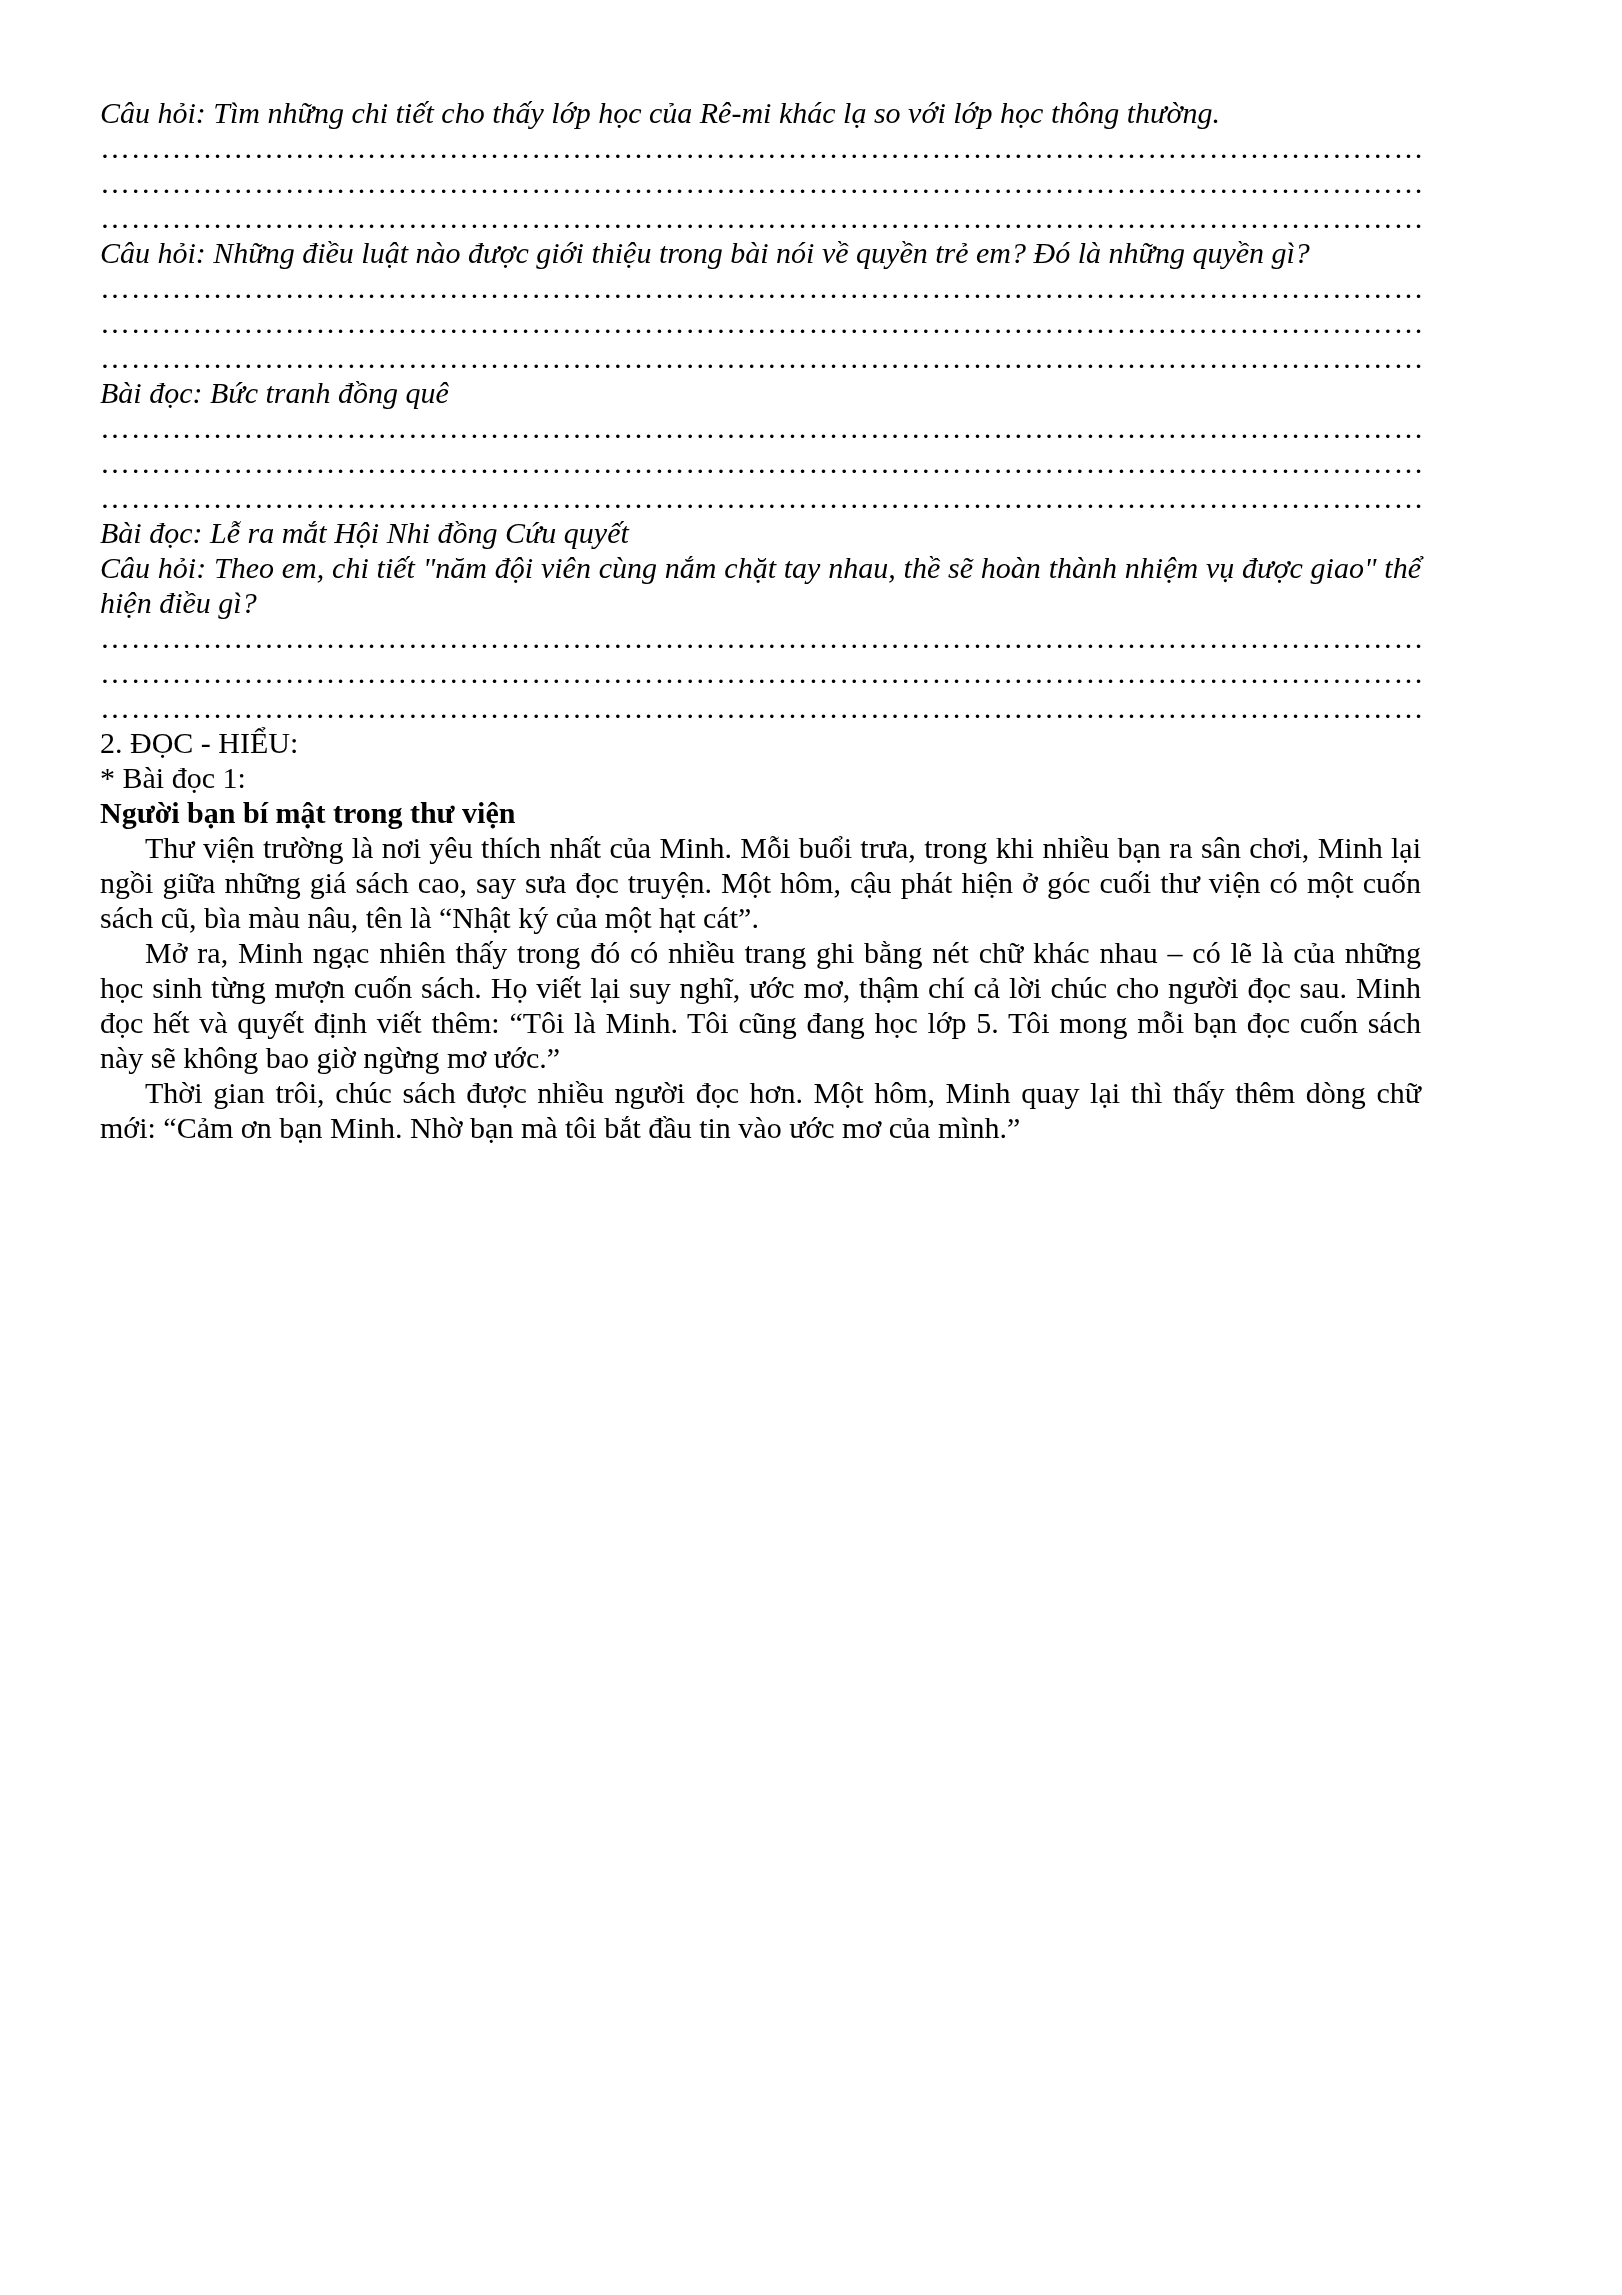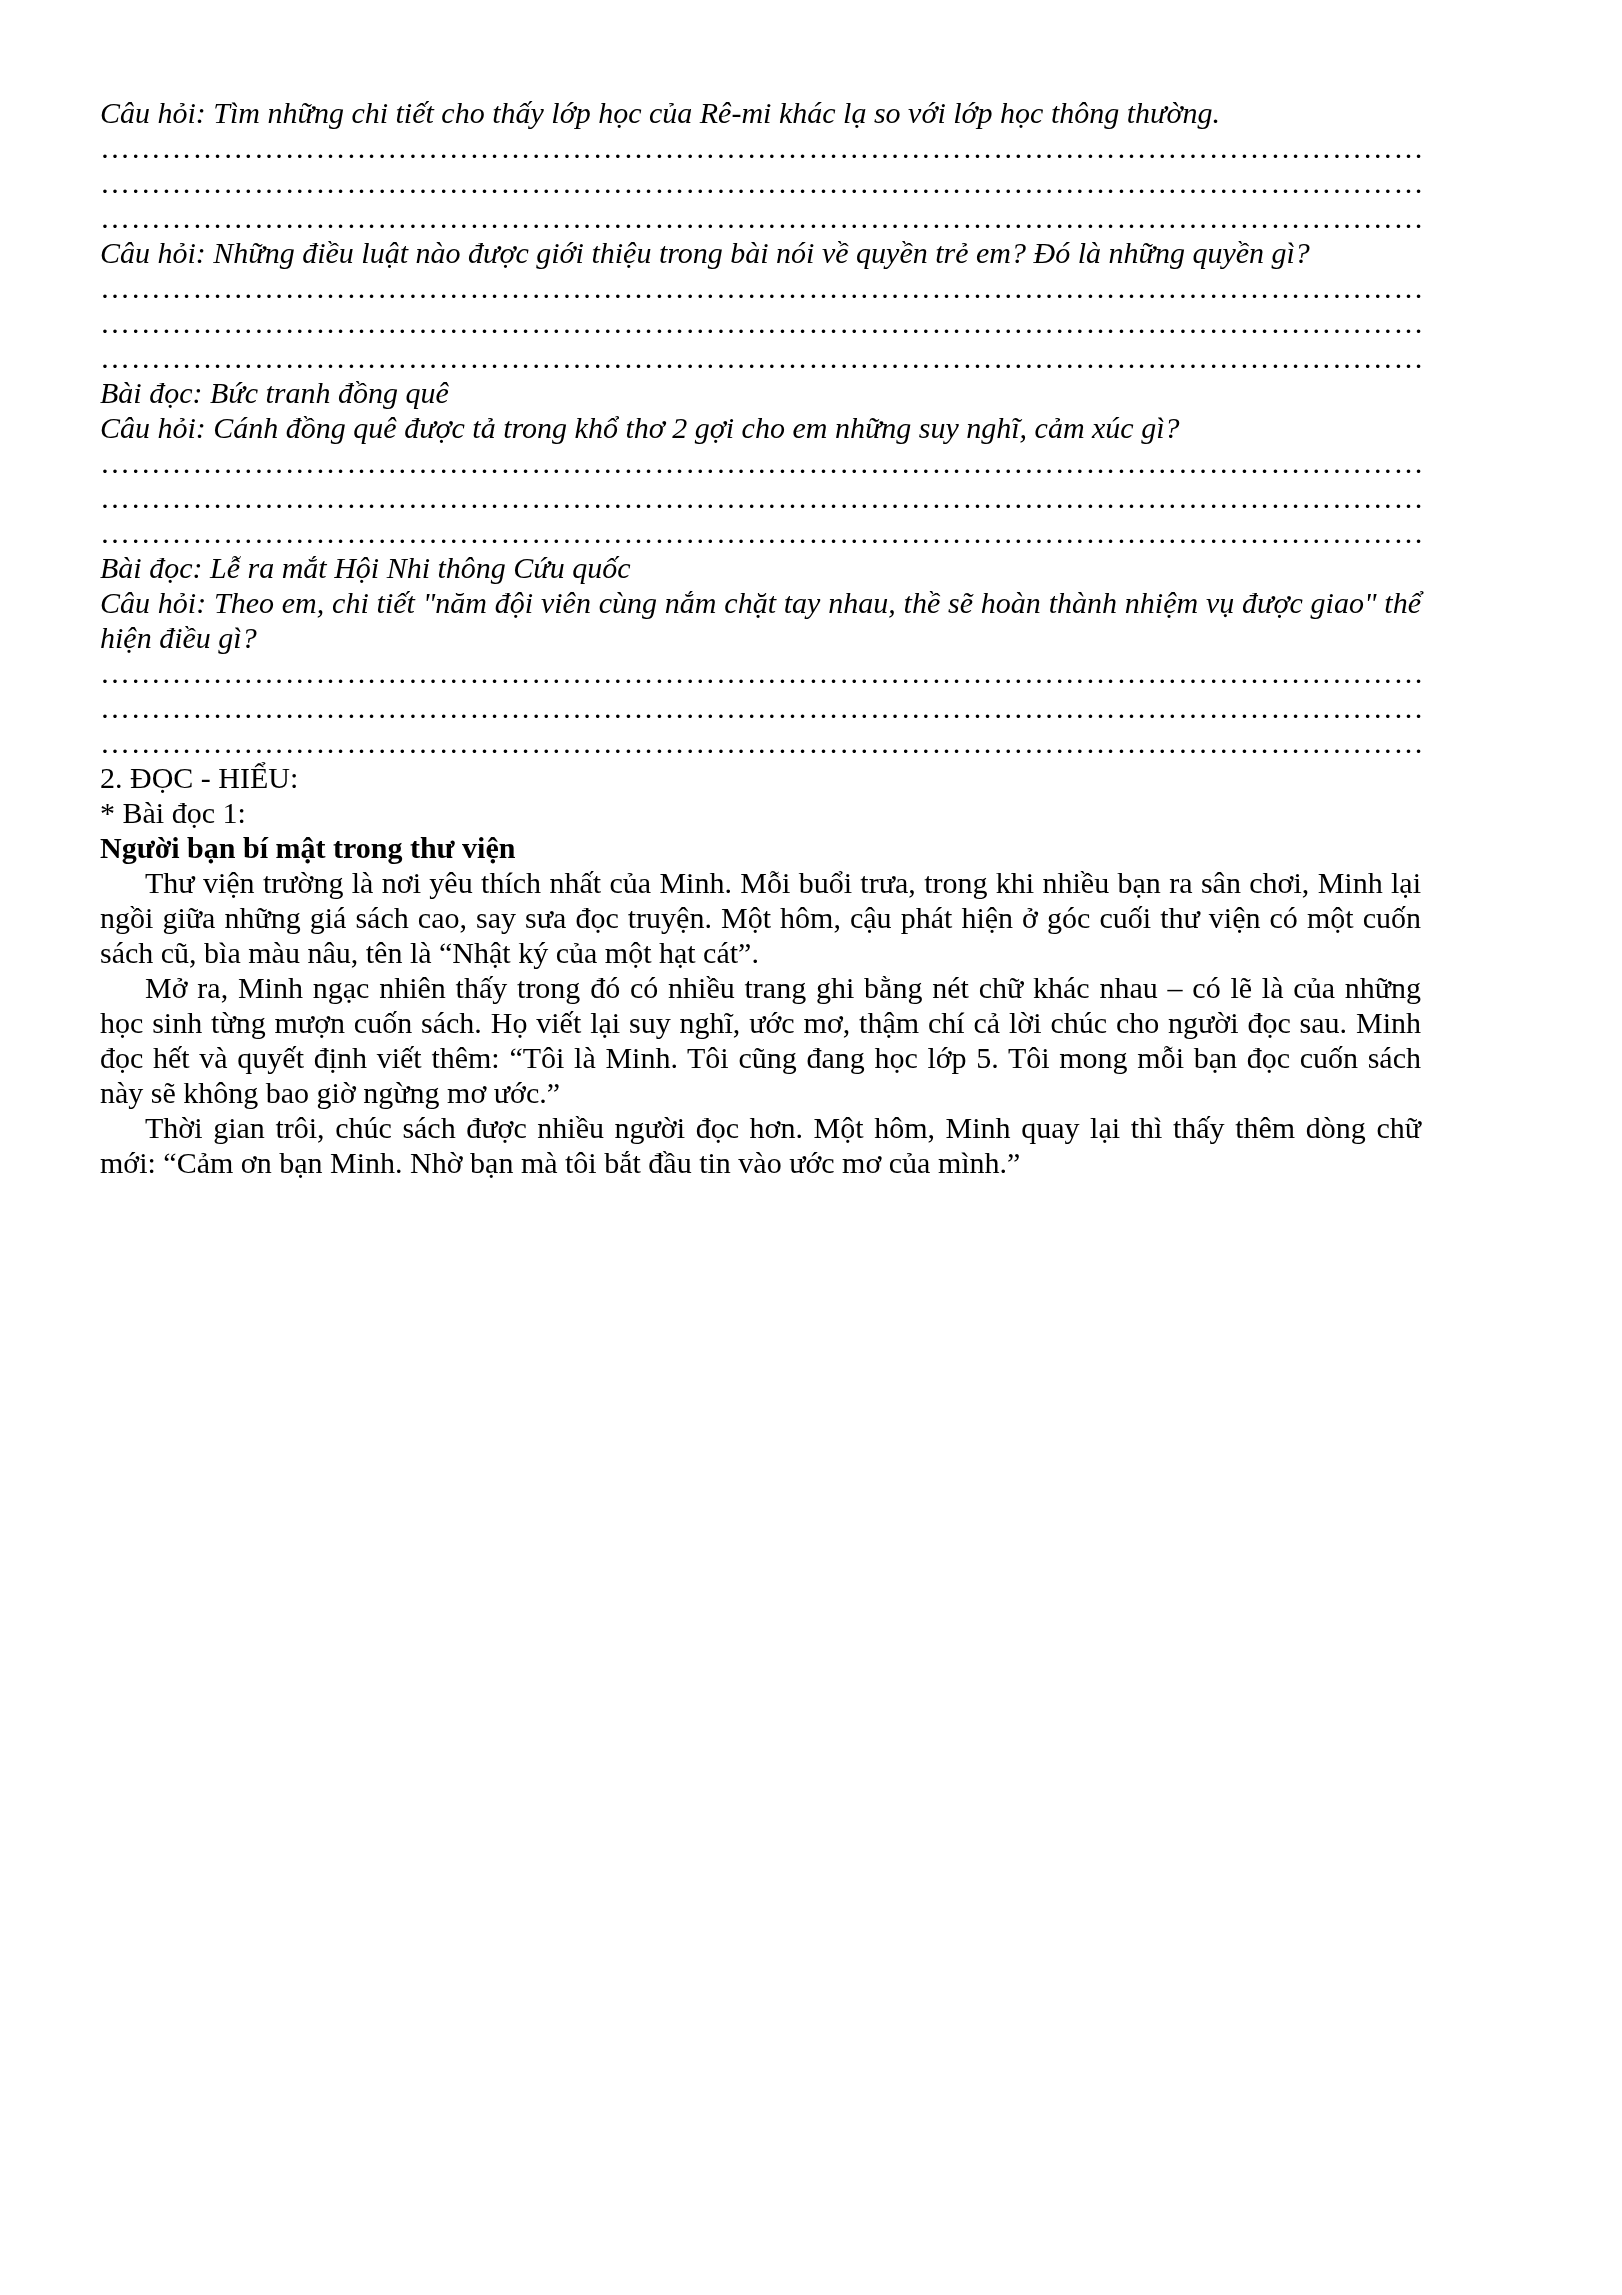--- a/index.html
+++ b/index.html
@@ -50,26 +50,25 @@
   <div class="dots">………………………………………………………………………………………………………………………………</div>
   <div class="dots">………………………………………………………………………………………………………………………………</div>
   <div class="dots">………………………………………………………………………………………………………………………………</div>
 
   <p class="line q">Câu hỏi: Những điều luật nào được giới thiệu trong bài nói về quyền trẻ em? Đó là những quyền gì?</p>
   <div class="dots">………………………………………………………………………………………………………………………………</div>
   <div class="dots">………………………………………………………………………………………………………………………………</div>
   <div class="dots">………………………………………………………………………………………………………………………………</div>
 
   <p class="line q">Bài đọc: Bức tranh đồng quê</p>
-  <p class="line q">Câu hỏi: Cánh đồng quê được tả trong khổ thơ 2 gợi cho em những suy nghĩ, cảm xúc gì?</p>
   <div class="dots">………………………………………………………………………………………………………………………………</div>
   <div class="dots">………………………………………………………………………………………………………………………………</div>
   <div class="dots">………………………………………………………………………………………………………………………………</div>
 
-  <p class="line q">Bài đọc: Lễ ra mắt Hội Nhi thông Cứu quốc</p>
+  <p class="line q">Bài đọc: Lễ ra mắt Hội Nhi đồng Cứu quyết</p>
   <p class="line q">Câu hỏi: Theo em, chi tiết "năm đội viên cùng nắm chặt tay nhau, thề sẽ hoàn thành nhiệm vụ được giao" thể hiện điều gì?</p>
   <div class="dots">………………………………………………………………………………………………………………………………</div>
   <div class="dots">………………………………………………………………………………………………………………………………</div>
   <div class="dots">………………………………………………………………………………………………………………………………</div>
 
   <p class="line heading">2. ĐỌC - HIỂU:</p>
   <p class="line heading">* Bài đọc 1:</p>
   <p class="line story-title">Người bạn bí mật trong thư viện</p>
 
   <p class="line para">Thư viện trường là nơi yêu thích nhất của Minh. Mỗi buổi trưa, trong khi nhiều bạn ra sân chơi, Minh lại ngồi giữa những giá sách cao, say sưa đọc truyện. Một hôm, cậu phát hiện ở góc cuối thư viện có một cuốn sách cũ, bìa màu nâu, tên là “Nhật ký của một hạt cát”.</p>

